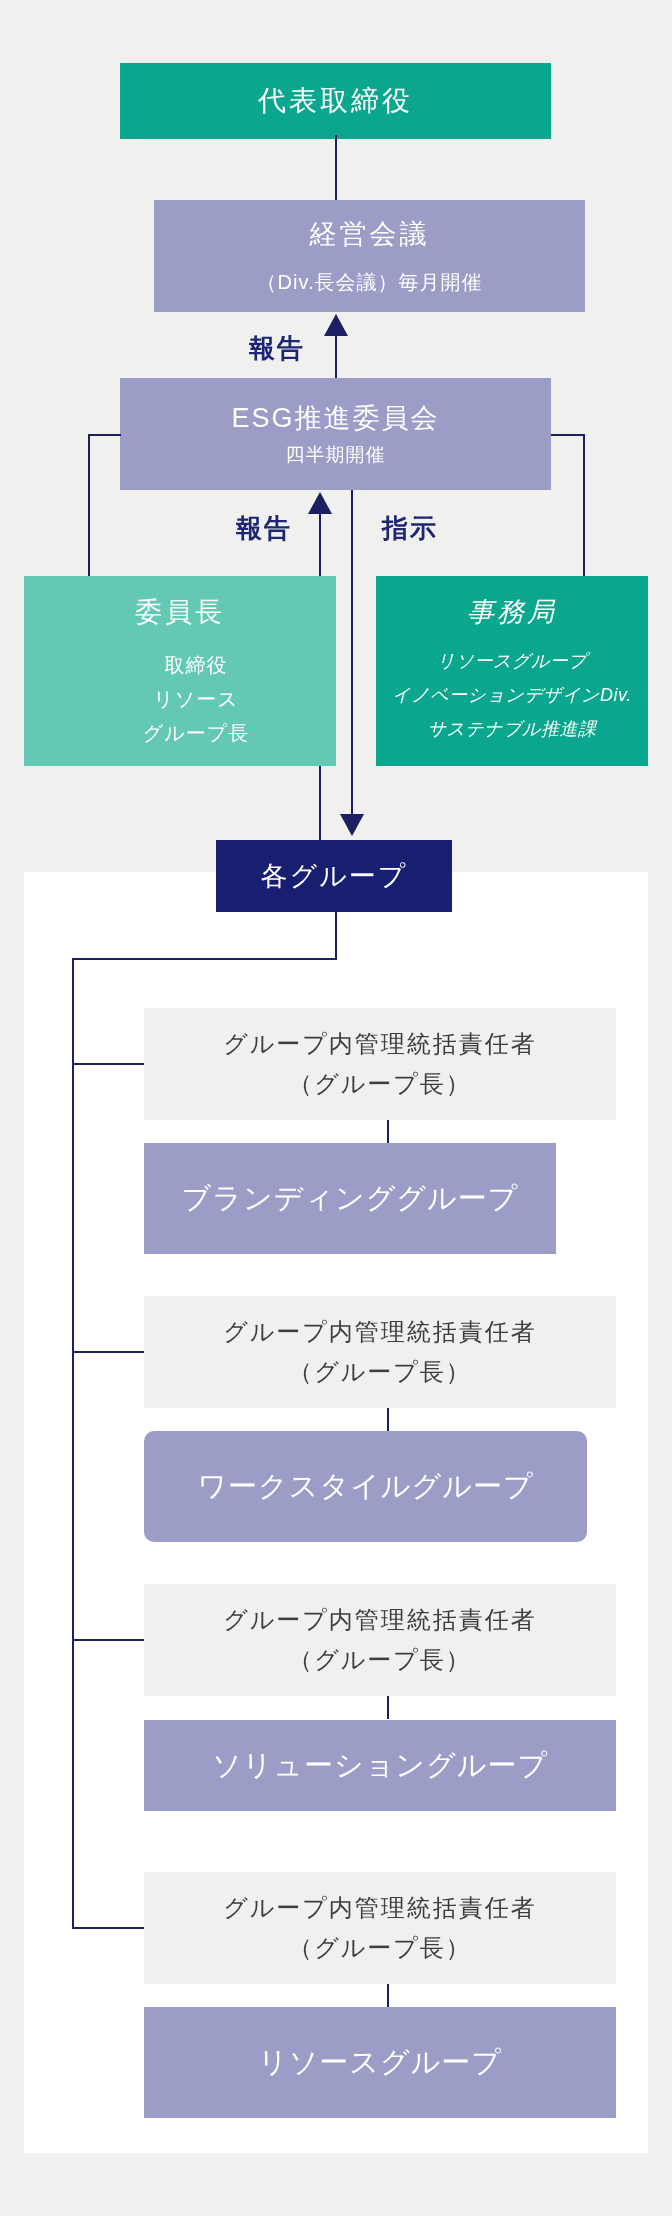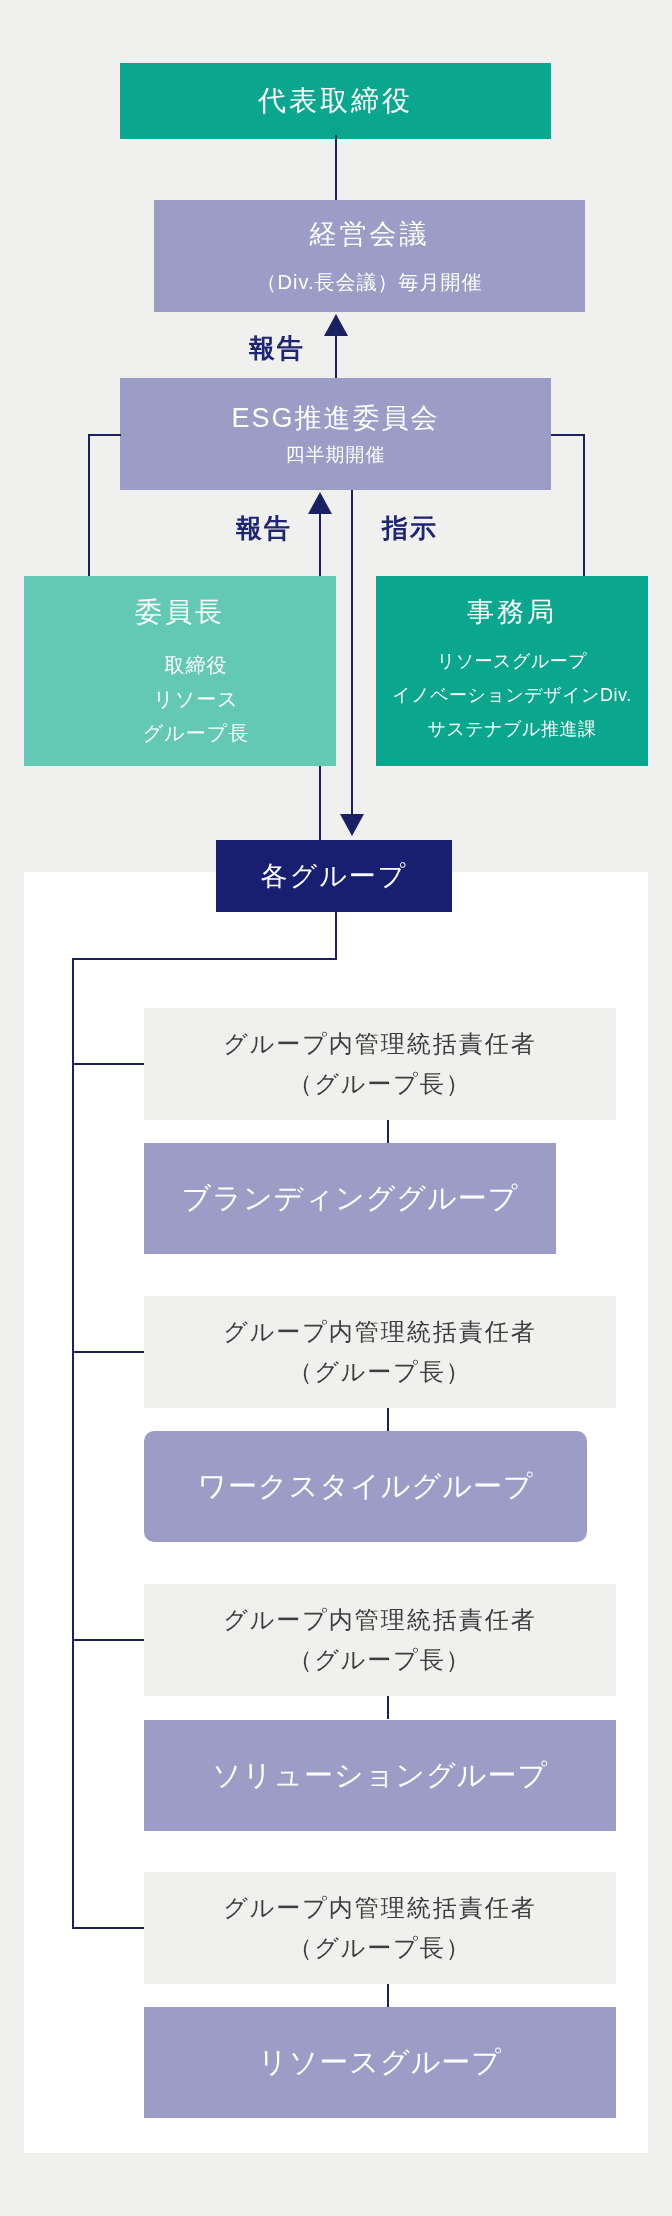--- a/index.html
+++ b/index.html
@@ -77,21 +77,21 @@
 
   <div class="abs box box-teal-light" style="left:24px;top:576px;width:312px;height:190px;justify-content:flex-start;padding-top:18px;">
     <span class="t-title" style="margin-bottom:18px;">委員長</span>
     <div class="members">
       <span class="t-member">取締役</span>
       <span class="t-member">リソース</span>
       <span class="t-member">グループ長</span>
     </div>
   </div>
 
-  <div class="abs box box-teal" style="left:376px;top:576px;width:272px;height:190px;justify-content:flex-start;padding-top:18px;">
+  <div class="abs box box-teal" style="left:376px;top:576px;width:272px;height:190px;justify-content:flex-start;padding-top:18px;font-style:italic;">
     <span class="t-title" style="margin-bottom:14px;">事務局</span>
     <div class="members">
       <span class="t-member-sm">リソースグループ</span>
       <span class="t-member-sm">イノベーションデザインDiv.</span>
       <span class="t-member-sm">サステナブル推進課</span>
     </div>
   </div>
 
   <div class="abs box box-navy" style="left:216px;top:840px;width:236px;height:72px;">
     <span class="t-navybox">各グループ</span>
@@ -122,21 +122,21 @@
   <div class="abs ln" style="left:387px;top:1408px;width:2px;height:23px;"></div>
   <div class="abs box box-purple" style="left:144px;top:1431px;width:443px;height:111px;border-radius:10px;">
     <span class="t-group">ワークスタイルグループ</span>
   </div>
 
   <div class="abs gray-box" style="left:144px;top:1584px;width:472px;height:112px;">
     <span>グループ内管理統括責任者</span>
     <span>（グループ長）</span>
   </div>
   <div class="abs ln" style="left:387px;top:1696px;width:2px;height:23px;"></div>
-  <div class="abs box box-purple" style="left:144px;top:1720px;width:472px;height:111px;text-align:right;">
+  <div class="abs box box-purple" style="left:144px;top:1720px;width:472px;height:91px;text-align:right;">
     <span class="t-group">ソリューショングループ</span>
   </div>
 
   <div class="abs gray-box" style="left:144px;top:1872px;width:472px;height:112px;">
     <span>グループ内管理統括責任者</span>
     <span>（グループ長）</span>
   </div>
   <div class="abs ln" style="left:387px;top:1984px;width:2px;height:23px;"></div>
   <div class="abs box box-purple" style="left:144px;top:2007px;width:472px;height:111px;">
     <span class="t-group">リソースグループ</span>

